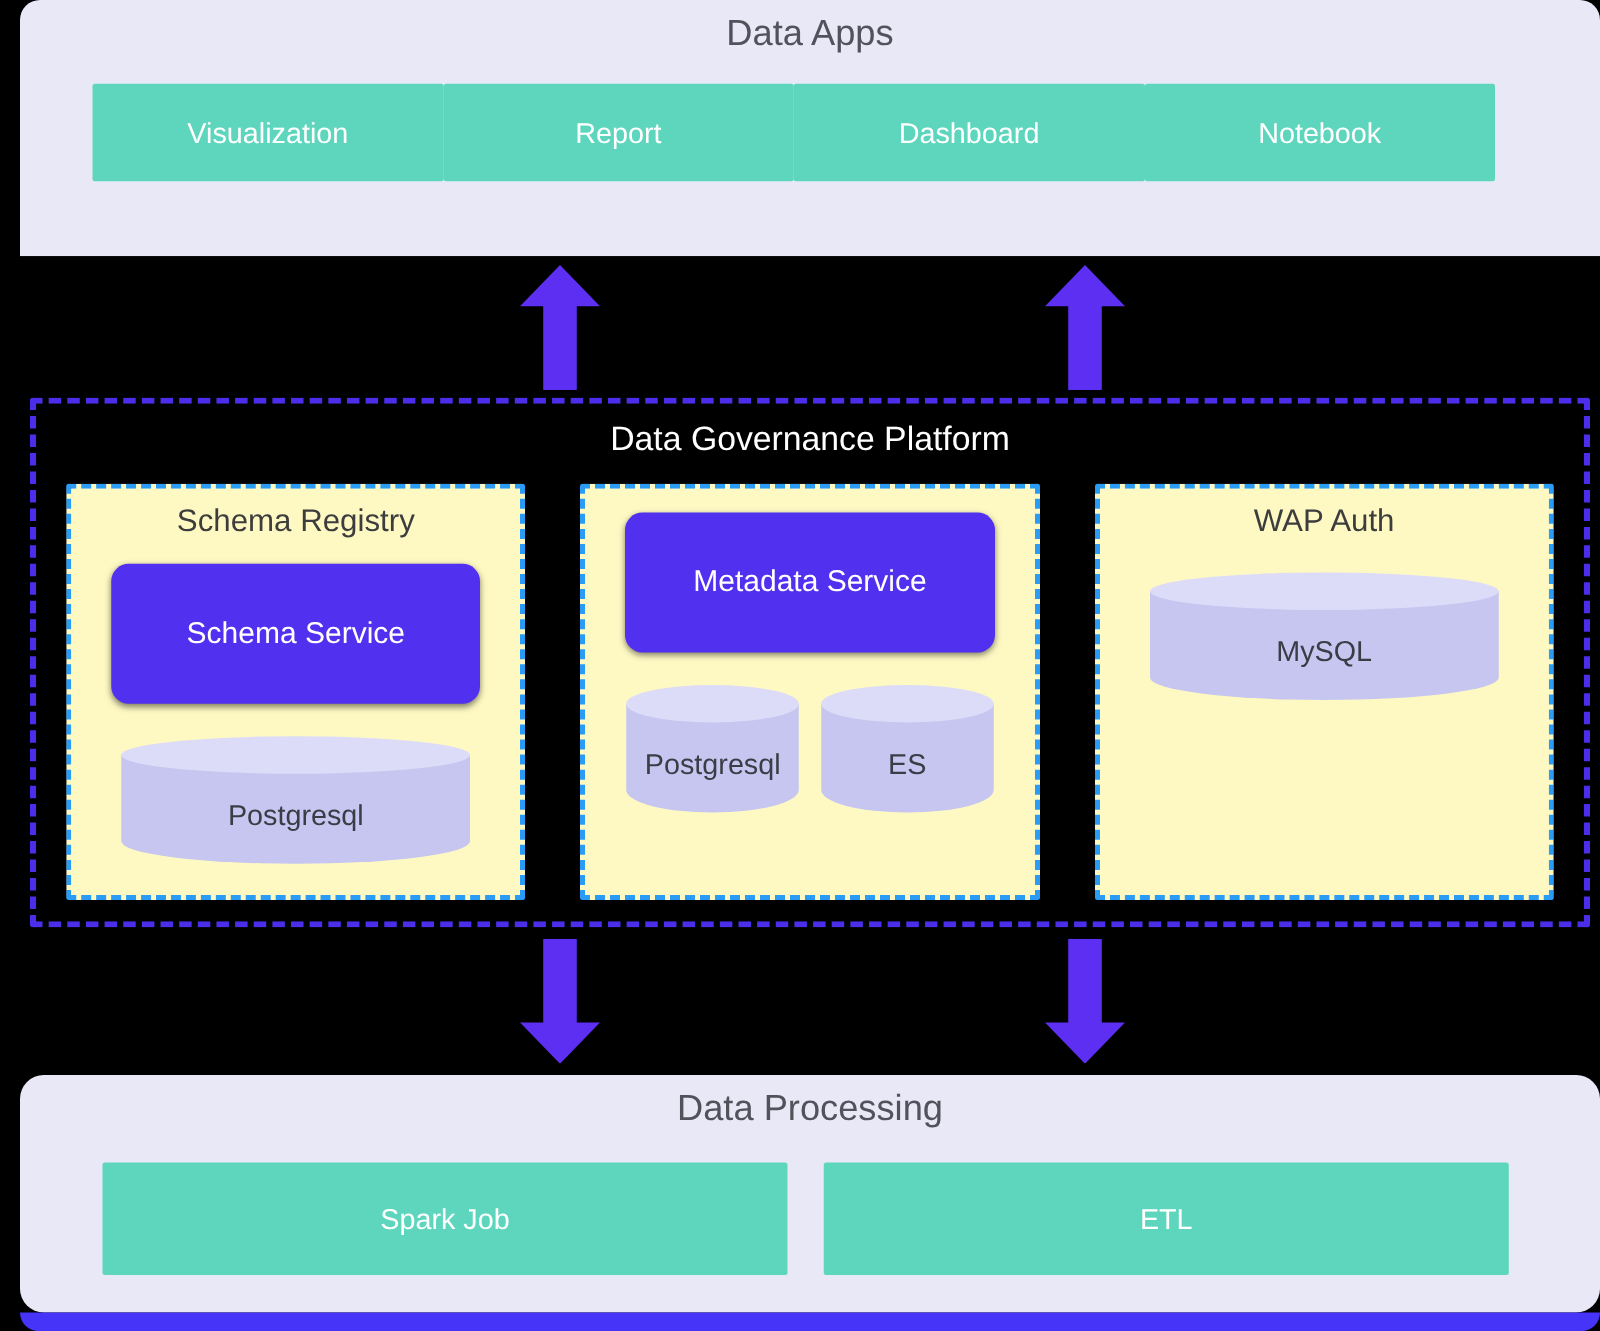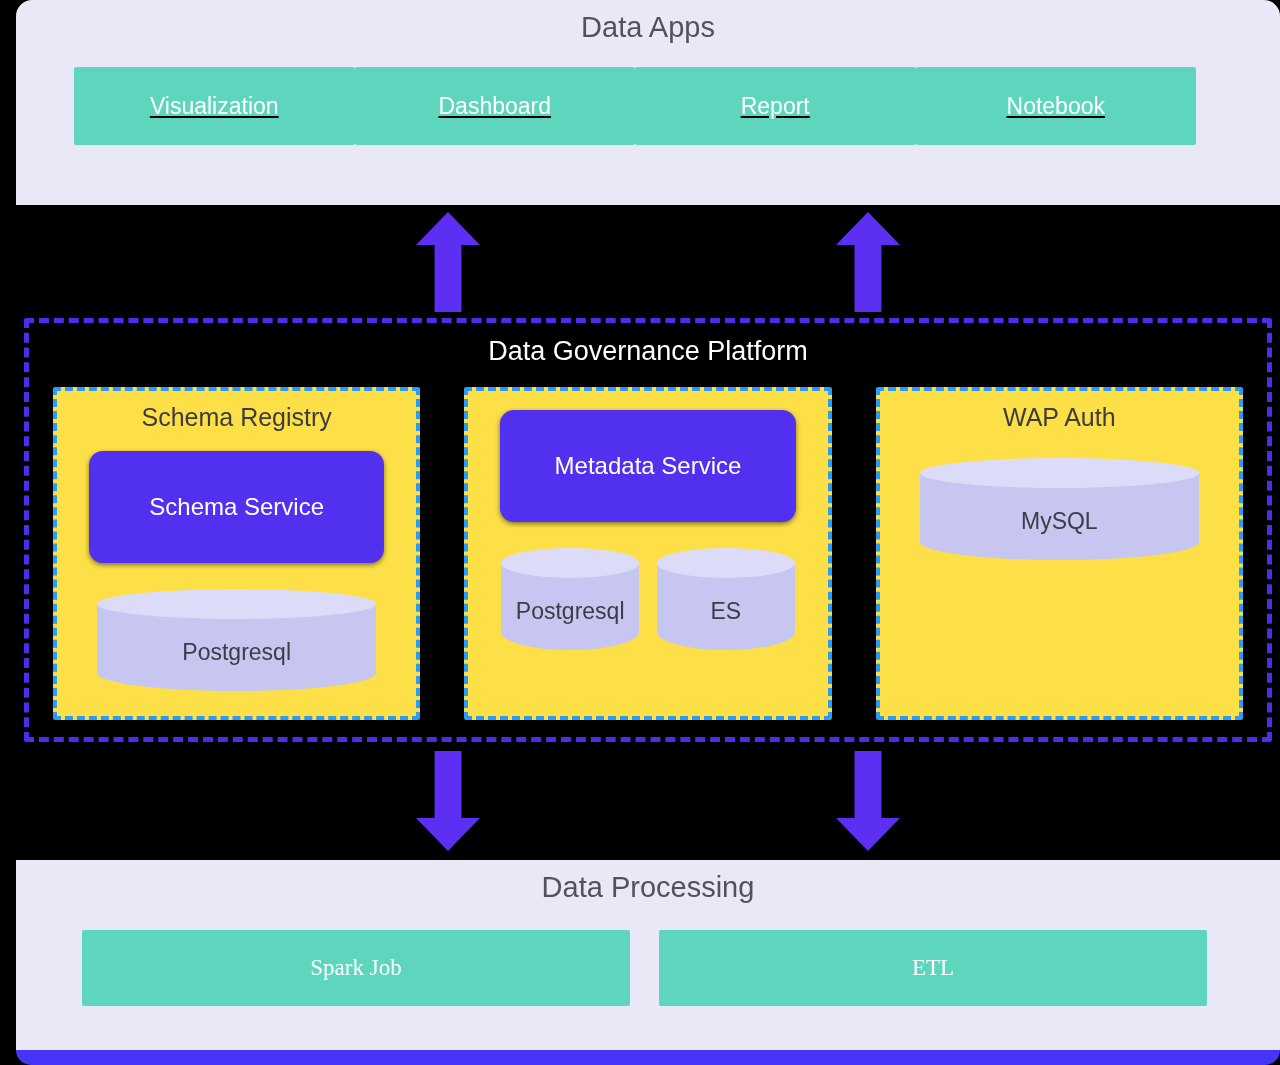--- a/index.html
+++ b/index.html
@@ -1,80 +1,80 @@
 <!DOCTYPE html>
 <html><head>
 <meta charset="utf-8">
 <style>
   * { margin:0; padding:0; box-sizing:border-box; }
   body { background:#000; font-family:"Liberation Sans", sans-serif; }
   .page { position:relative; width:1280px; height:1065px; background:#000; overflow:hidden; margin:0 auto;padding-left:16px; }
 
   
-  .panel { background:#e8e8f7; }
+  .panel { background:#e8e8f7;border-radius:19px; }
   .apps-panel { height:205px; border-radius:16px 16px 0 0; }
   .panel-title { text-align:center; color:#52525c; font-size:29px; font-weight:500; padding-top:11px; }
-  .apps-row { display:flex; padding:0 84px 0 58px; margin-top:23px;text-decoration:underline; }
+  .apps-row { display:flex; padding:0 84px 0 58px; margin-top:23px; }
   .green-box { flex:1; height:78px; background:#5dd6bd; border-radius:2px;
                display:flex; align-items:center; justify-content:center;
                color:#ffffff; font-size:23px; }
 
   
   .band { position:relative; height:113px; background:#000; }
   .band-bottom { height:118px; }
   .arrow { position:absolute; width:64px; height:100px; background:#5c2ff2; }
   .band-top .arrow { top:7px; }
   .band-bottom .arrow { top:9px; }
   .arrow-up   { clip-path: polygon(50% 0%, 100% 33%, 71% 33%, 71% 100%, 29% 100%, 29% 33%, 0% 33%); }
   .arrow-down { clip-path: polygon(50% 100%, 100% 67%, 71% 67%, 71% 0%, 29% 0%, 29% 67%, 0% 67%); }
   .arrow-left-pos  { left:400px; }
   .arrow-right-pos { left:820px; }
 
   
   .governance { height:424px; background:#000; padding:0 8px; }
   .gov-box { height:100%; border:5px dashed #4a2ee9; border-radius:3px; }
   .gov-title { text-align:center; color:#ffffff; font-size:27px; font-weight:500; margin-top:13px; }
   .groups { display:flex; gap:44px; padding:0 24px; margin-top:20px; }
-  .group { flex:1; border:4px dashed #2a9cf5; border-radius:2px; height:333px; background:#fde047; }
+  .group { flex:1; border:4px dashed #2a9cf5; border-radius:2px; height:333px; background:#fef9c3; }
   .group-title { text-align:center; color:#3d3d3d; font-size:25px; font-weight:500; margin-top:12px; }
   .service-box { margin:19px 32px 0; height:112px; background:#5130f0; border-radius:14px;
                  box-shadow:0 2px 5px rgba(0,0,0,0.5);
                  display:flex; align-items:center; justify-content:center;
                  color:#ffffff; font-size:24px; }
   .stores { display:flex; gap:18px; margin:26px 40px 0; }
   .stores.double { margin:26px 33px 0; }
 
   
   .cyl { position:relative; flex:1; height:102px; }
   .cyl-top { position:absolute; top:0; left:0; right:0; height:30px;
              background:#dddcf8; border-radius:50%; z-index:2; }
   .cyl-body { position:absolute; top:15px; left:0; right:0; bottom:0;
               background:#c6c6f1; border-radius:0 0 50% 50% / 0 0 18px 18px;
               display:flex; align-items:center; justify-content:center;
               color:#3c3c46; font-size:23px; z-index:1; padding-top:10px; }
 
   
   .processing-panel { height:190px; }
   .processing-row { display:flex; gap:29px; padding:0 73px 0 66px; margin-top:26px; }
-  .processing-row .green-box { height:76px;font-family:Liberation Serif, serif; }
+  .processing-row .green-box { height:90px; }
 
   
   .footer-strip { height:15px; background:#4634f8; border-radius:0 0 16px 16px; }
 </style>
 </head>
 <body>
 
 <div class="page">
 
   <section class="panel apps-panel">
     <div class="panel-title">Data Apps</div>
     <div class="apps-row">
       <div class="green-box">Visualization</div>
+      <div class="green-box">Report</div>
       <div class="green-box">Dashboard</div>
-      <div class="green-box">Report</div>
       <div class="green-box">Notebook</div>
     </div>
   </section>
 
   <div class="band band-top">
     <div class="arrow arrow-up arrow-left-pos"></div>
     <div class="arrow arrow-up arrow-right-pos"></div>
   </div>
 
   <section class="governance">

